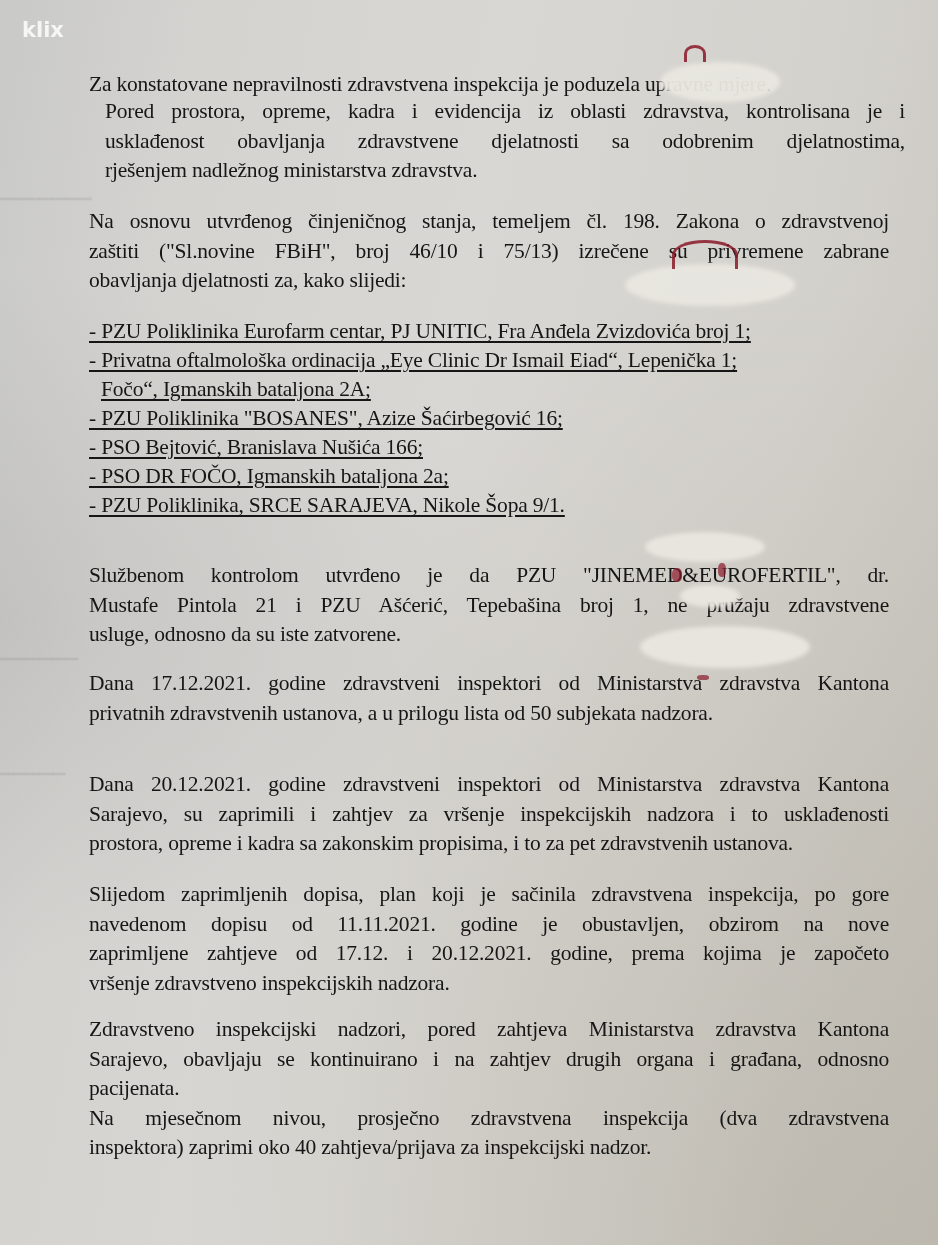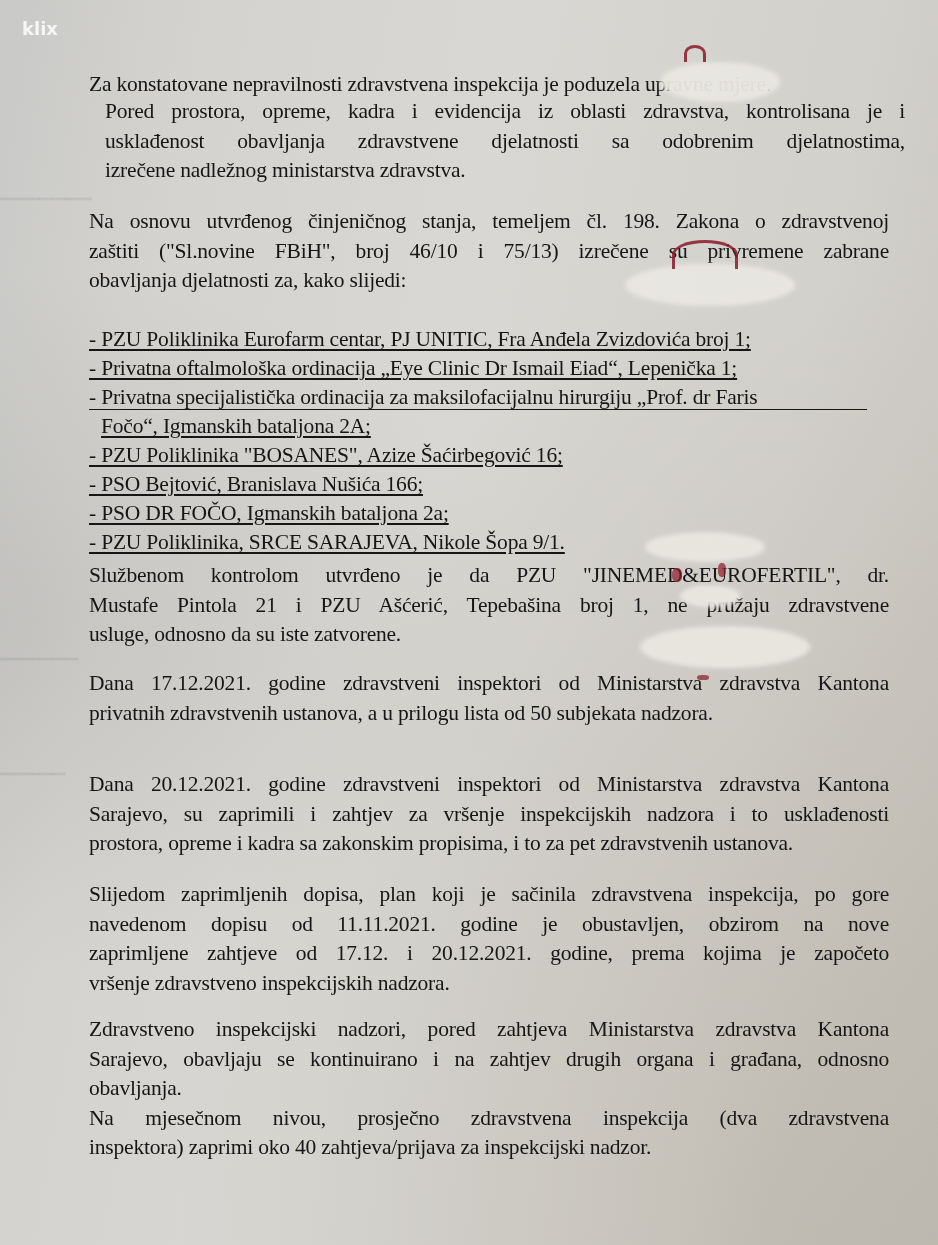--- a/index.html
+++ b/index.html
@@ -22,21 +22,21 @@
         radial-gradient(ellipse at 85% 100%, rgba(150,140,120,0.25), rgba(0,0,0,0) 55%),
         radial-gradient(ellipse at 0% 50%, rgba(120,120,120,0.15), rgba(0,0,0,0) 40%);
       pointer-events: none;
     }
     .watermark {
       position: absolute;
       left: 22px;
       top: 18px;
       font-family: "DejaVu Sans", sans-serif;
       font-weight: bold;
-      font-size: 18px;
+      font-size: 21px;
       color: rgba(255,255,255,0.82);
       letter-spacing: 0px;
     }
     .ghost {
       position: absolute;
       left: 0;
       font-family: "Liberation Serif", serif;
       font-size: 17px;
       color: rgba(120,120,120,0.18);
       white-space: nowrap;
@@ -61,21 +61,21 @@
       text-align: justify;
       text-align-last: justify;
       white-space: nowrap;
     }
     .para .ln.last {
       text-align-last: left;
     }
     .list {
       position: absolute;
       left: 0;
-      top: 325px;
+      top: 317px;
       width: 800px;
       font-size: 21.5px;
       line-height: 29px;
       letter-spacing: -0.2px;
     }
     .list-item {
       display: block;
       white-space: nowrap;
     }
     .list-item span.u {
@@ -128,33 +128,32 @@
 
 <div class="page">
 
   <div class="para" style="top:40px;margin-top:30px;">
     <span class="ln last">Za konstatovane nepravilnosti zdravstvena inspekcija je poduzela upravne mjere.</span>
   </div>
 
   <div class="para" style="top:97px;margin-left:16px;">
     <span class="ln">Pored prostora, opreme, kadra i evidencija iz oblasti zdravstva, kontrolisana je i</span>
     <span class="ln">usklađenost obavljanja zdravstvene djelatnosti sa odobrenim djelatnostima,</span>
-    <span class="ln last">izrečene nadležnog ministarstva zdravstva.</span>
+    <span class="ln last">rješenjem nadležnog ministarstva zdravstva.</span>
   </div>
 
   <div class="para" style="top:207px;">
     <span class="ln">Na osnovu utvrđenog činjeničnog stanja, temeljem čl. 198. Zakona o zdravstvenoj</span>
     <span class="ln">zaštiti ("Sl.novine FBiH", broj 46/10 i 75/13) izrečene su privremene zabrane</span>
     <span class="ln last">obavljanja djelatnosti za, kako slijedi:</span>
   </div>
 
   <div class="list">
     <div class="list-item"><span class="u">- PZU Poliklinika Eurofarm centar, PJ UNITIC, Fra Anđela Zvizdovića broj 1;</span></div>
     <div class="list-item"><span class="u">- Privatna oftalmološka ordinacija „Eye Clinic Dr Ismail Eiad“, Lepenička 1;</span></div>
-    <div class="list-item wide"><span class="u">- Privatna specijalistička ordinacija za maksilofacijalnu hirurgiju „Prof. dr Faris</span></div>
     <div class="list-item indent"><span class="u">Fočo“, Igmanskih bataljona 2A;</span></div>
     <div class="list-item"><span class="u">- PZU Poliklinika "BOSANES", Azize Šaćirbegović 16;</span></div>
     <div class="list-item"><span class="u">- PSO Bejtović, Branislava Nušića 166;</span></div>
     <div class="list-item"><span class="u">- PSO DR FOČO, Igmanskih bataljona 2a;</span></div>
     <div class="list-item"><span class="u">- PZU Poliklinika, SRCE SARAJEVA, Nikole Šopa 9/1.</span></div>
   </div>
 
   <div class="para" style="top:561px;">
     <span class="ln">Službenom kontrolom utvrđeno je da PZU "JINEMED&amp;EUROFERTIL", dr.</span>
     <span class="ln">Mustafe Pintola 21  i PZU Ašćerić, Tepebašina broj 1, ne pružaju zdravstvene</span>
@@ -175,21 +174,21 @@
   <div class="para" style="top:880px;">
     <span class="ln">Slijedom zaprimljenih dopisa, plan koji je sačinila zdravstvena inspekcija, po gore</span>
     <span class="ln">navedenom dopisu od 11.11.2021. godine je obustavljen, obzirom na nove</span>
     <span class="ln">zaprimljene zahtjeve od 17.12. i 20.12.2021. godine, prema kojima je započeto</span>
     <span class="ln last">vršenje zdravstveno inspekcijskih nadzora.</span>
   </div>
 
   <div class="para" style="top:1015px;">
     <span class="ln">Zdravstveno inspekcijski nadzori, pored zahtjeva Ministarstva zdravstva Kantona</span>
     <span class="ln">Sarajevo, obavljaju se kontinuirano i na zahtjev drugih organa i građana, odnosno</span>
-    <span class="ln last">obavljanja.</span>
+    <span class="ln last">pacijenata.</span>
     <span class="ln">Na mjesečnom nivou, prosječno zdravstvena inspekcija (dva zdravstvena</span>
     <span class="ln last">inspektora) zaprimi oko 40 zahtjeva/prijava za inspekcijski nadzor.</span>
   </div>
 </div>
 
 <div class="redaction" style="left:660px; top:62px; width:120px; height:40px;"></div>
 <div class="redaction" style="left:625px; top:264px; width:170px; height:42px;"></div>
 <div class="redaction" style="left:645px; top:532px; width:120px; height:30px;"></div>
 <div class="redaction" style="left:680px; top:585px; width:60px; height:22px;"></div>
 <div class="redaction" style="left:640px; top:626px; width:170px; height:42px;"></div>

